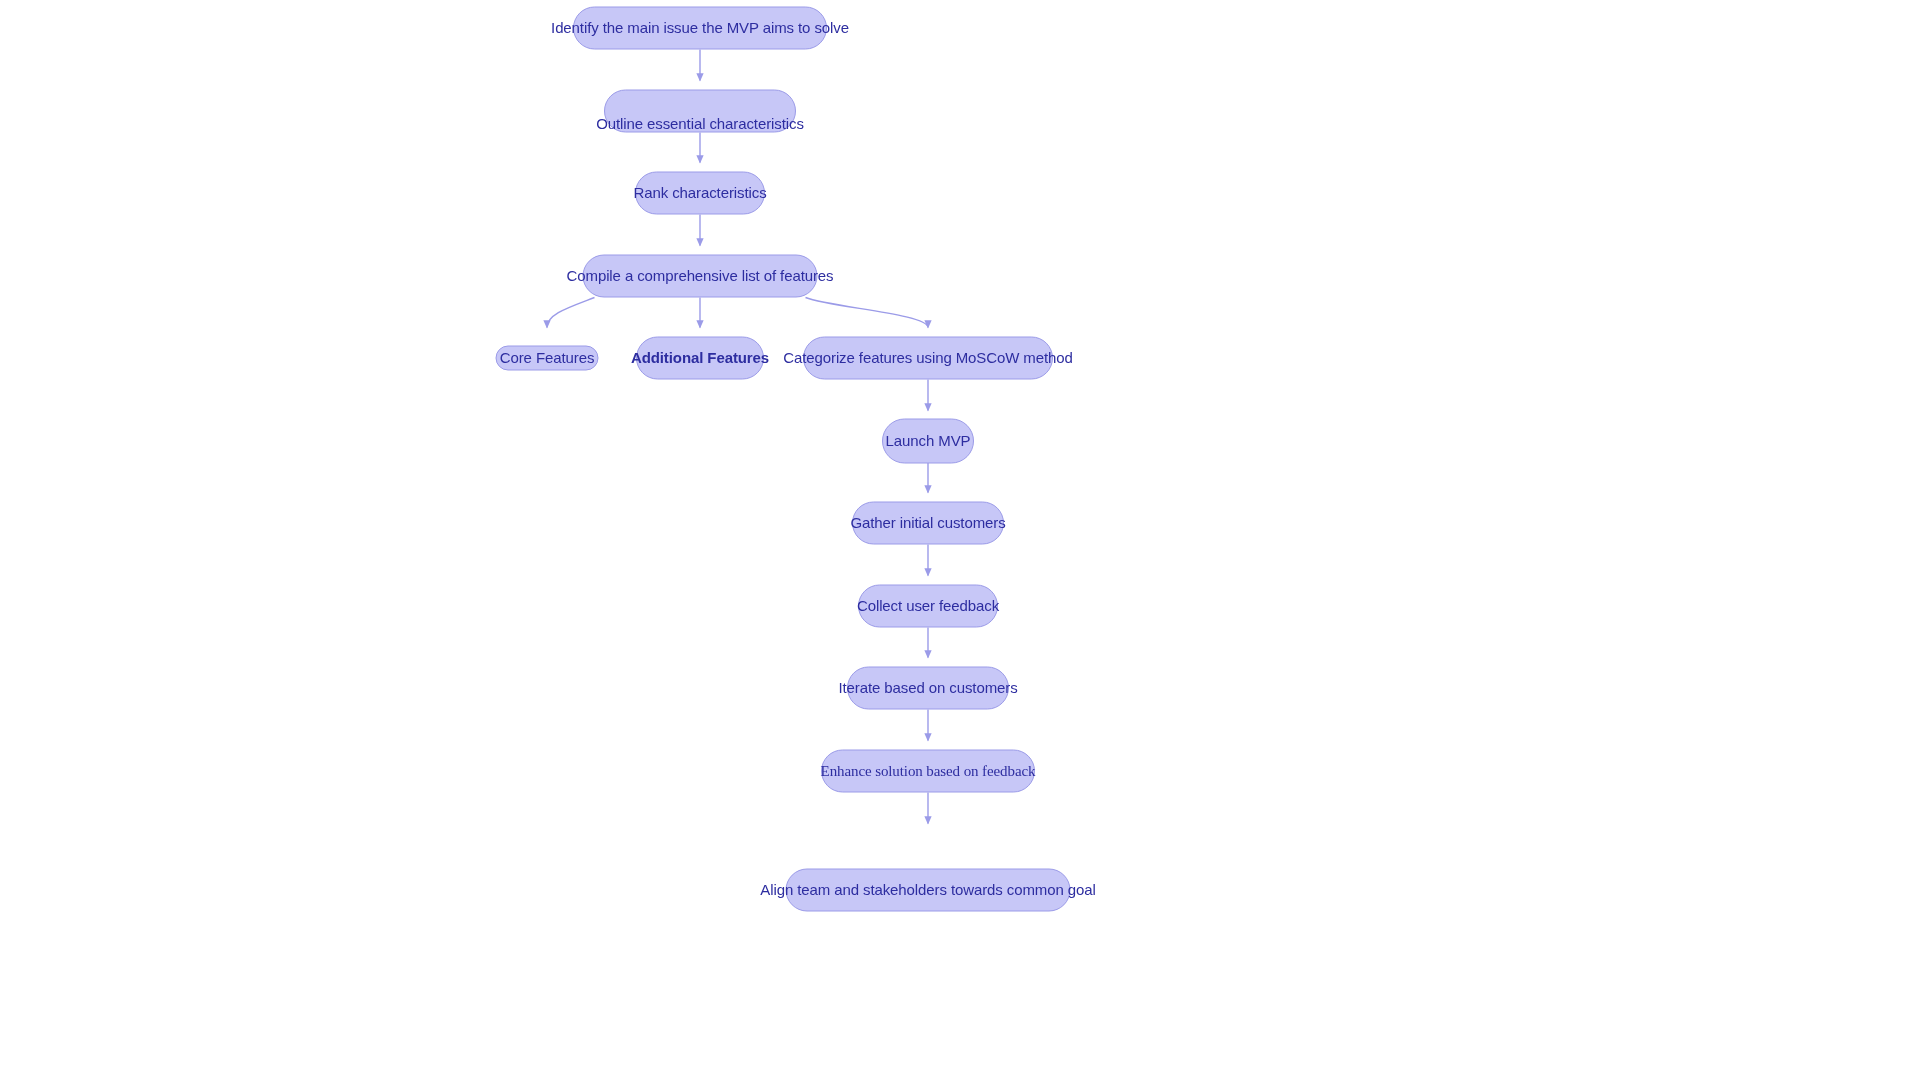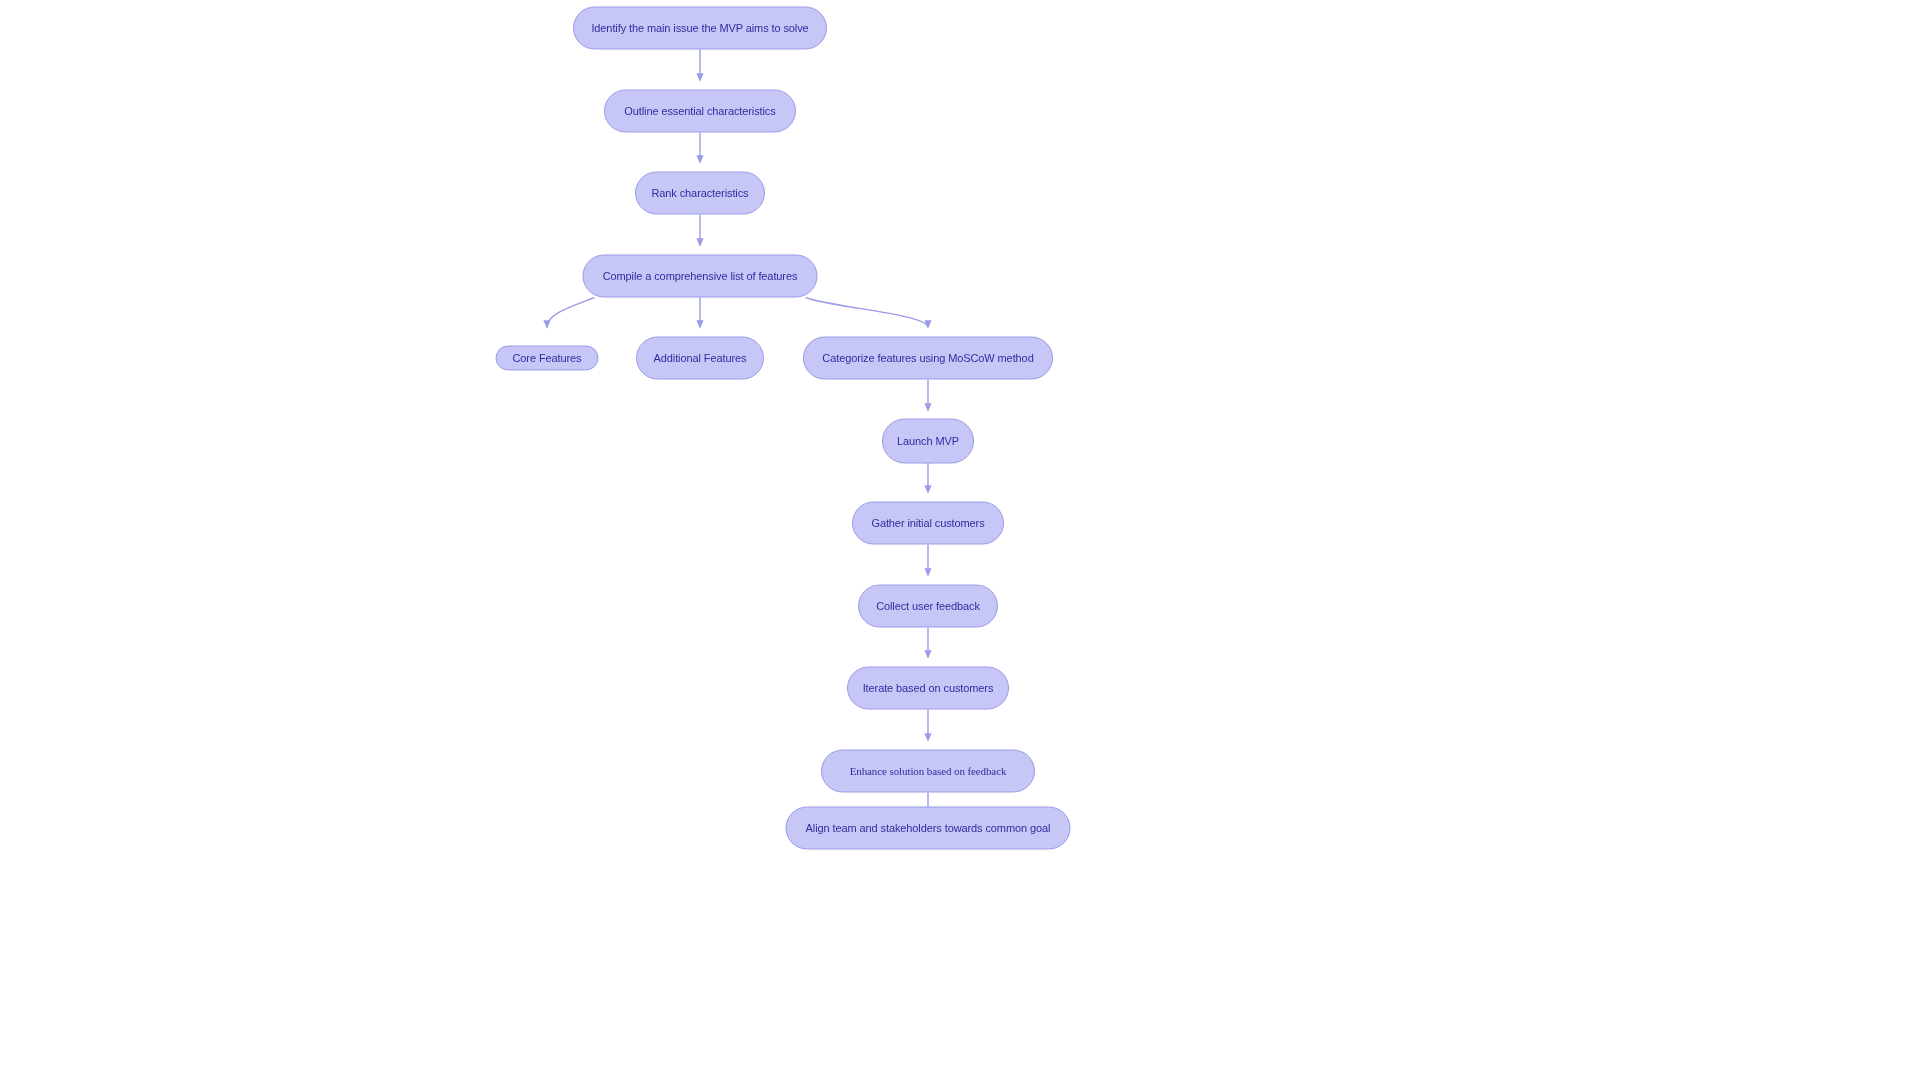--- a/index.html
+++ b/index.html
@@ -32,21 +32,21 @@
     position: absolute;
     box-sizing: border-box;
     display: flex;
     align-items: center;
     justify-content: center;
     background: #c7c7f7;
     border: 1px solid #9b9be8;
     border-radius: 999px;
     color: #2d2da0;
     font-family: "Liberation Sans", sans-serif;
-    font-size: 11px;
+    font-size: 15px;
     line-height: 1.1;
     letter-spacing: -0.1px;
     white-space: nowrap;
     transform: translate(-50%, -50%);
   }
   .node-label {
     display: block;
     padding: 0 6px;
   }
 </style>
@@ -74,51 +74,51 @@
         <path d="M 928 627.5 L 928 657.5" marker-end="url(#arrowhead)"></path>
         <path d="M 928 709.5 L 928 740.5" marker-end="url(#arrowhead)"></path>
         <path d="M 928 792.5 L 928 823.5" marker-end="url(#arrowhead)"></path>
       </g>
   </svg>
 
   <div id="node-layer">
       <div class="node" style="left: 700px; top: 28px; width: 254px; height: 43px;">
         <span class="node-label">Identify the main issue the MVP aims to solve</span>
       </div>
-      <div class="node" style="left: 700px; top: 111px; width: 192px; height: 43px;">
+      <div class="node" style="left: 700px; top: 111px; width: 192px; height: 43px; align-items: flex-end;">
         <span class="node-label">Outline essential characteristics</span>
       </div>
       <div class="node" style="left: 700px; top: 193px; width: 130px; height: 43px;">
         <span class="node-label">Rank characteristics</span>
       </div>
       <div class="node" style="left: 700px; top: 276px; width: 235px; height: 43px;">
         <span class="node-label">Compile a comprehensive list of features</span>
       </div>
       <div class="node" style="left: 547px; top: 358px; width: 103px; height: 25px;">
         <span class="node-label">Core Features</span>
       </div>
-      <div class="node" style="left: 700px; top: 358px; width: 128px; height: 43px;">
+      <div class="node" style="left: 700px; top: 358px; width: 128px; height: 43px; font-weight: bold;">
         <span class="node-label">Additional Features</span>
       </div>
       <div class="node" style="left: 928px; top: 358px; width: 250px; height: 43px;">
         <span class="node-label">Categorize features using MoSCoW method</span>
       </div>
       <div class="node" style="left: 928px; top: 441px; width: 92px; height: 45px;">
         <span class="node-label">Launch MVP</span>
       </div>
       <div class="node" style="left: 928px; top: 523px; width: 152px; height: 43px;">
         <span class="node-label">Gather initial customers</span>
       </div>
       <div class="node" style="left: 928px; top: 606px; width: 140px; height: 43px; justify-content: center;">
         <span class="node-label">Collect user feedback</span>
       </div>
       <div class="node" style="left: 928px; top: 688px; width: 162px; height: 43px;">
         <span class="node-label">Iterate based on customers</span>
       </div>
       <div class="node" style="left: 928px; top: 771px; width: 214px; height: 43px; font-family: Liberation Serif, serif;">
         <span class="node-label">Enhance solution based on feedback</span>
       </div>
-      <div class="node" style="left: 928px; top: 828px; width: 285px; height: 43px;">
+      <div class="node" style="left: 928px; top: 890px; width: 285px; height: 43px;">
         <span class="node-label">Align team and stakeholders towards common goal</span>
       </div>
     </div>
 
 </div>
 
 </body></html>

